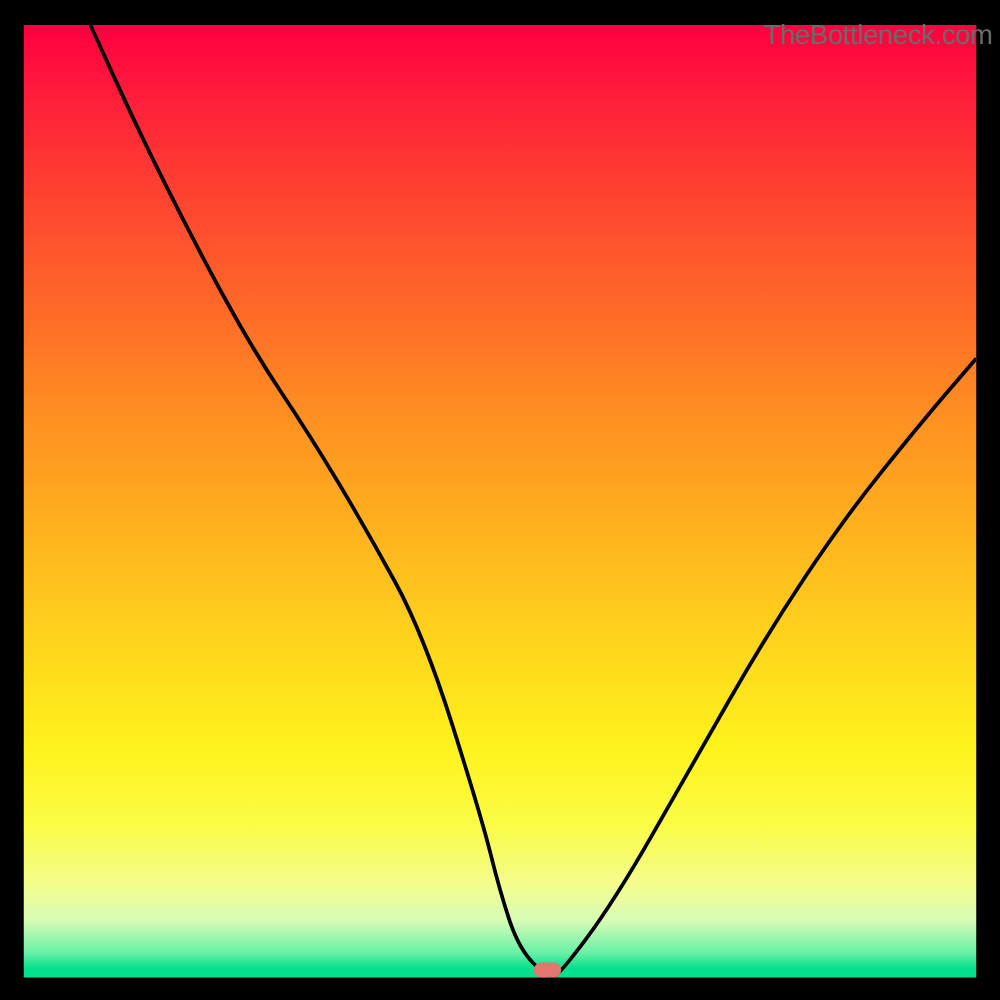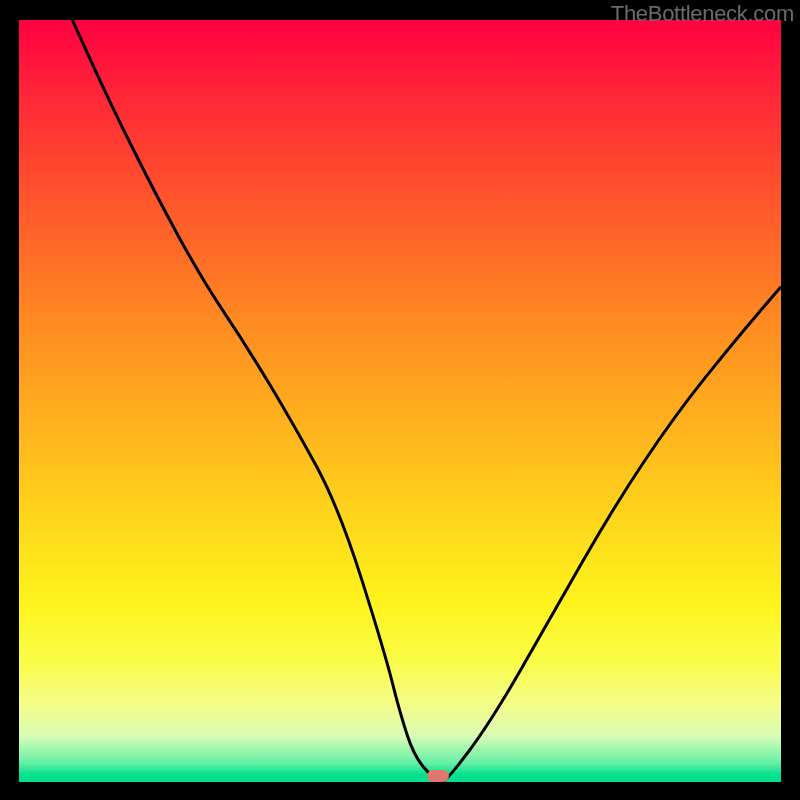--- a/index.html
+++ b/index.html
@@ -50,21 +50,21 @@
   }
   .marker {
     position: absolute;
     width: 22px;
     height: 12px;
     background: #e17870;
     border-radius: 6px;
   }
   .watermark {
     position: absolute;
-    top: 1px;
+    top: 15px;
     right: 6px;
     color: #6b6b6b;
     font-size: 22px;
     font-weight: 500;
     letter-spacing: -0.3px;
   }
 </style>
 </head>
 <body>
 

